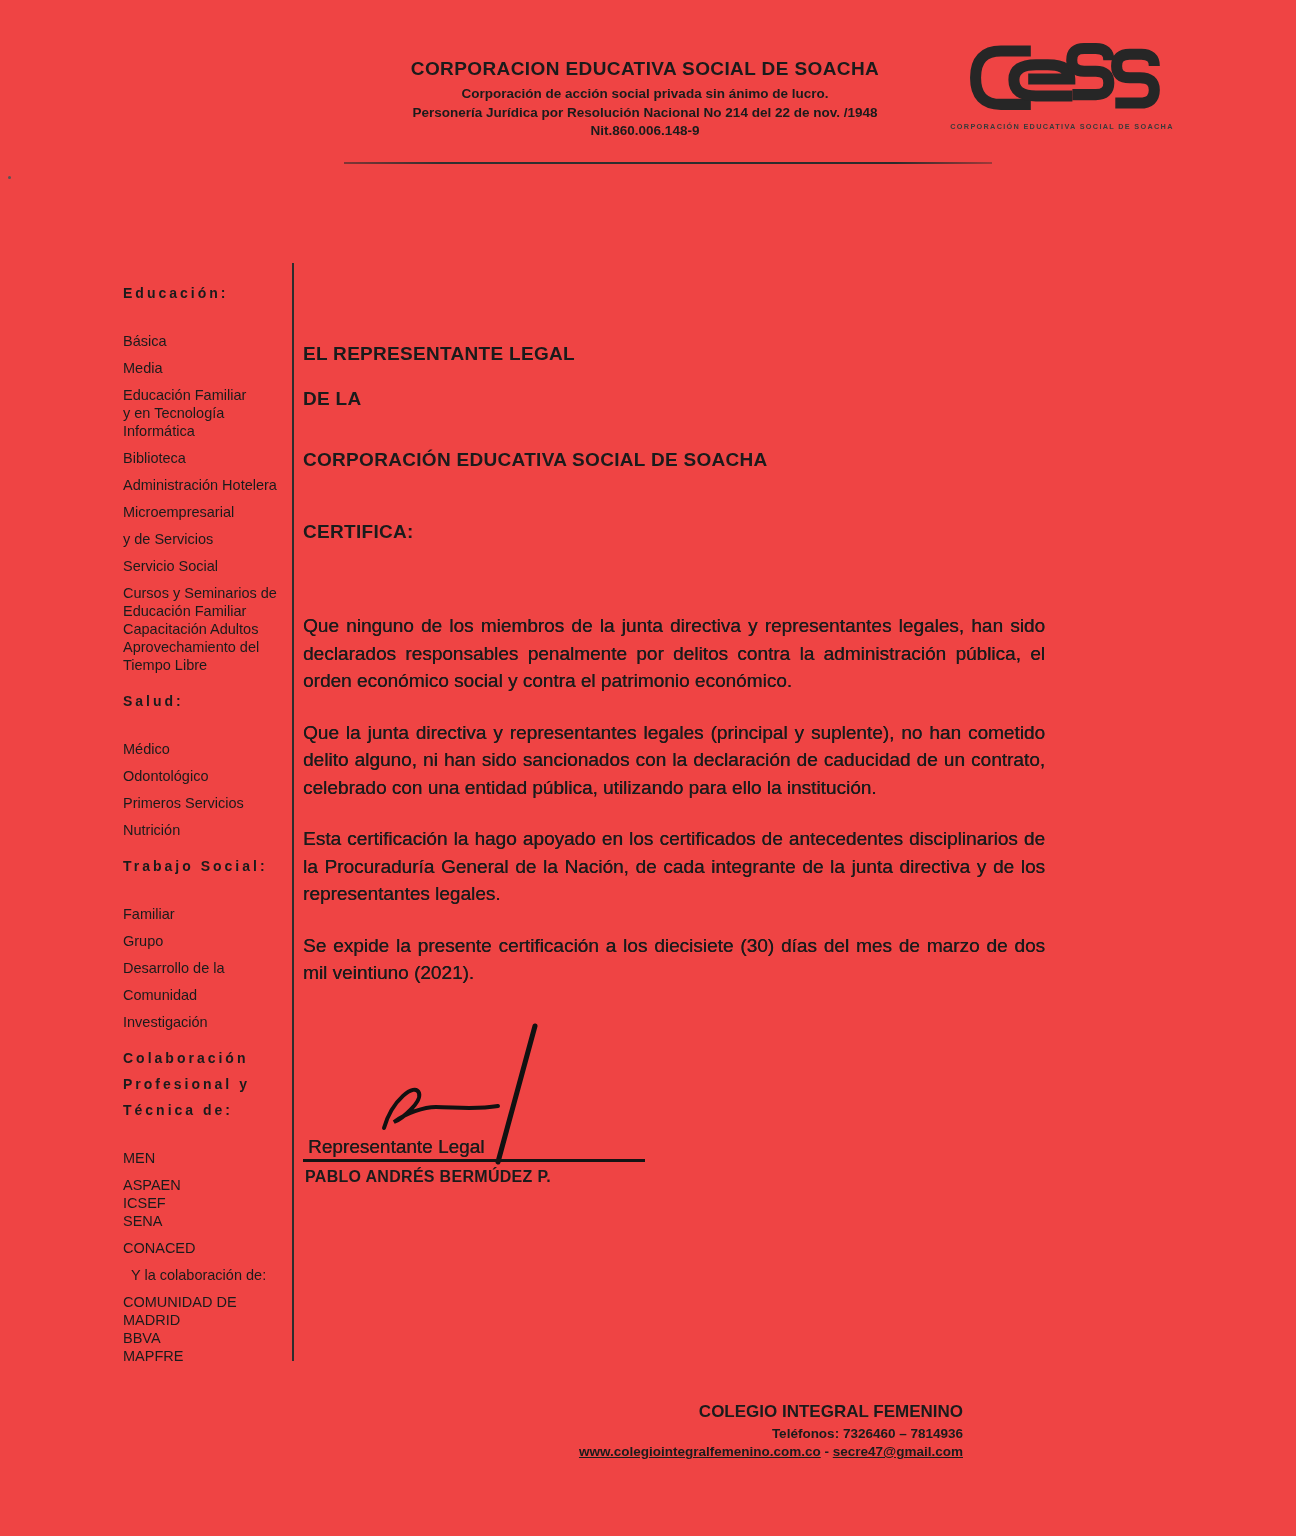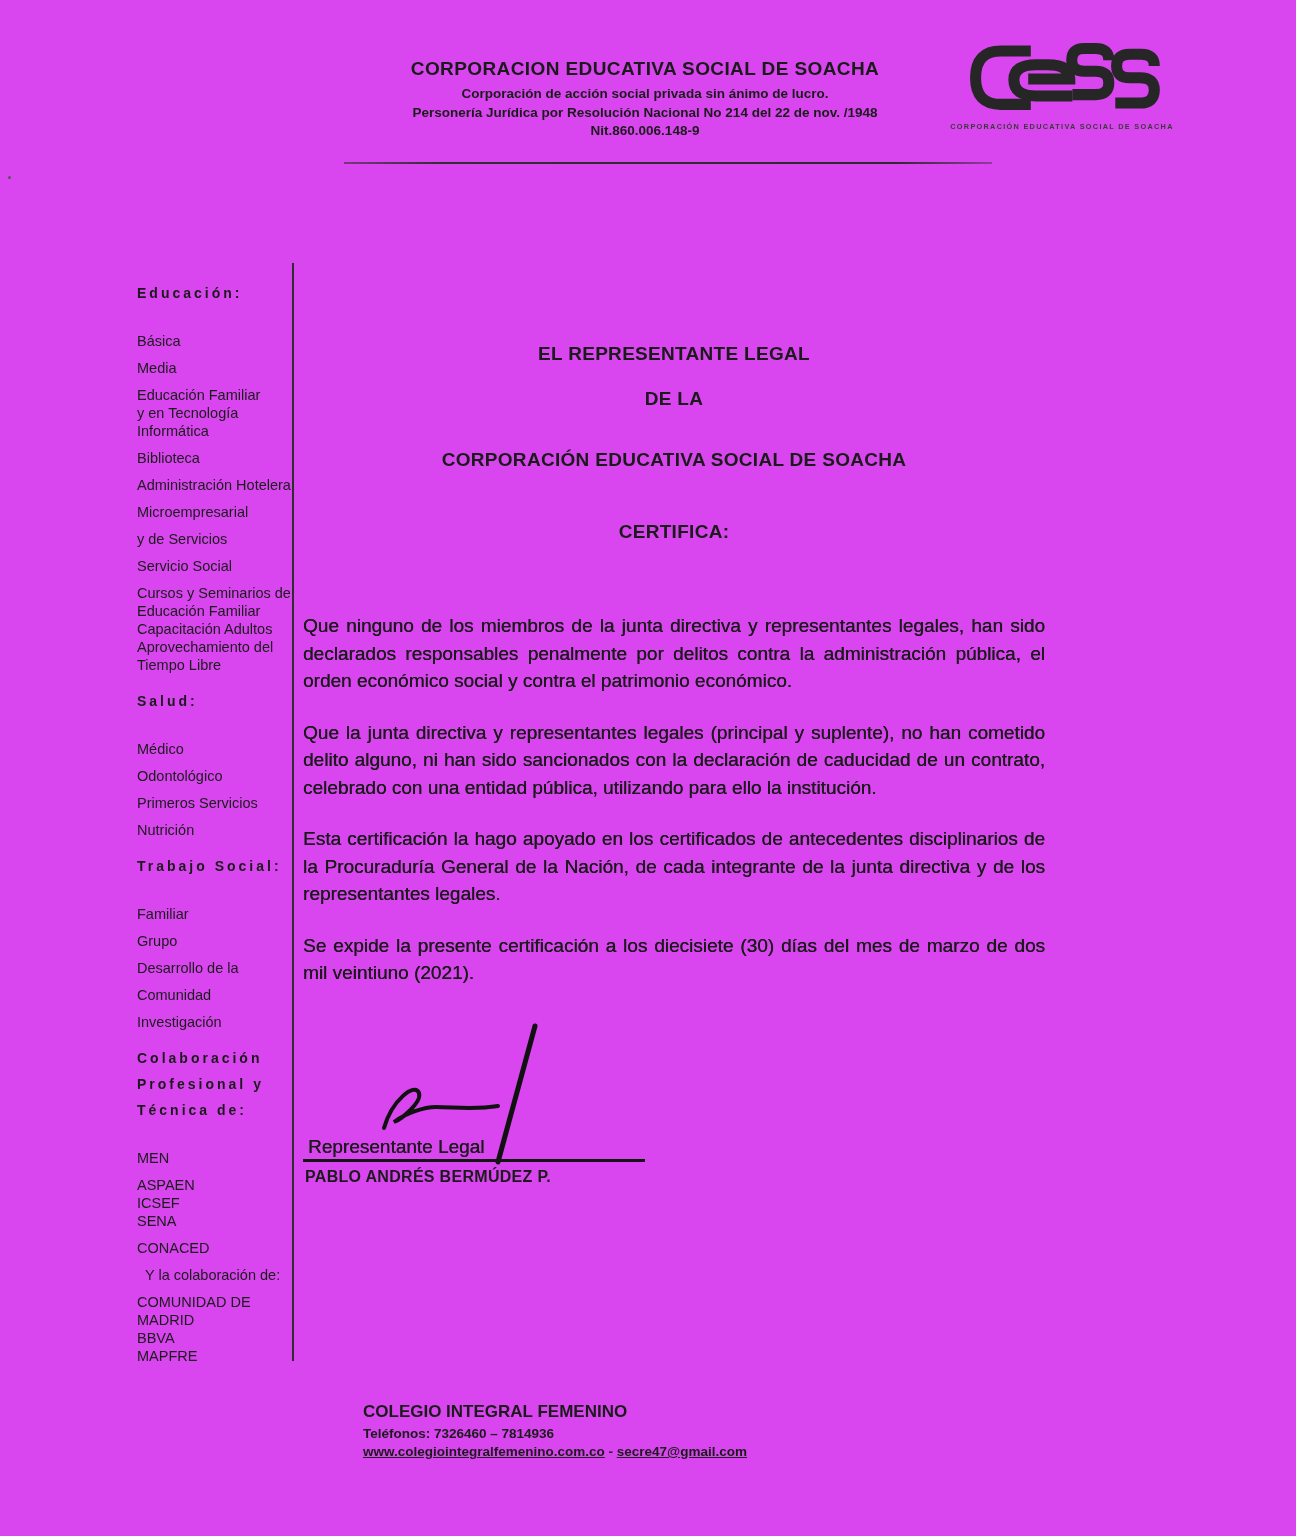--- a/index.html
+++ b/index.html
@@ -1,52 +1,52 @@
 <!DOCTYPE html>
 <html><head>
 <meta charset="utf-8">
 <style>
   html,body { margin:0; padding:0; background:#d9d9d9; }
   .page {
     position:relative; width:1296px; height:1536px; margin:0 auto;
-    background:#d946ef; overflow:hidden;
+    background:#ef4444; overflow:hidden;
     font-family:"Liberation Sans", sans-serif; color:#1b1b1b;
   }
   
   .header-text { position:absolute; left:330px; top:58px; width:630px; text-align:center; }
   .header-text .h-title { font-size:19px; font-weight:bold; letter-spacing:.4px; margin-bottom:5px; }
   .header-text .h-sub { font-size:13.5px; font-weight:bold; line-height:18.5px; }
   .logo { position:absolute; left:938px; top:40px; width:248px; }
   .logo svg { display:block; width:236px; height:78px; margin:0 auto; }
   .logo-caption { margin-top:4px; text-align:center; font-size:7.3px; font-weight:bold;
                   letter-spacing:1.3px; color:#3a3a3a; white-space:nowrap; }
   .header-rule { position:absolute; left:344px; top:162px; width:648px; height:2px;
                  background:linear-gradient(to right, rgba(40,40,40,.55), #303030 15%, #2b2b2b 85%, rgba(40,40,40,.4)); }
   
-  .sidebar { position:absolute; left:123px; top:280px; width:165px; font-size:14.5px;margin-left:14px; }
+  .sidebar { position:absolute; left:123px; top:280px; width:165px; font-size:14.5px; }
   .side-heading { font-weight:bold; font-size:14px; letter-spacing:3px; line-height:26px;
                   margin-bottom:26px; white-space:pre-line; }
   .side-item { line-height:18px; margin-bottom:9px; white-space:pre-line; }
   .side-section { margin-bottom:0; }
   .side-section + .side-section { margin-top:14px; }
   .side-item.indent { padding-left:8px; }
   .vrule { position:absolute; left:292px; top:263px; width:2px; height:1098px; background:#2d2d2d; }
   
-  .main-title { position:absolute; left:303px; width:742px; text-align:center;
+  .main-title { position:absolute; left:303px; width:742px; 
                 font-size:19px; font-weight:bold; letter-spacing:.3px; }
   .paragraphs { position:absolute; left:303px; top:612px; width:742px; }
   .paragraphs p { margin:0 0 24px 0; font-size:19px; line-height:27.5px; text-align:justify;
                   text-shadow:.3px 0 0 currentColor; }
   
   .sig-scribble { position:absolute; left:372px; top:1022px; width:200px; height:145px; }
   .sig-line { position:absolute; left:303px; top:1159px; width:342px; height:3px; background:#141414; }
   .sig-name { position:absolute; left:305px; top:1168px; font-size:16px; font-weight:bold; letter-spacing:.3px; }
   .sig-role { position:absolute; left:308px; top:1136px; font-size:19px; text-shadow:.3px 0 0 currentColor; }
   
-  .footer { position:absolute; left:363px; top:1402px; width:600px; text-align:left; }
+  .footer { position:absolute; left:363px; top:1402px; width:600px; text-align:right; }
   .footer .f-school { font-size:17px; font-weight:bold; margin-bottom:3px; }
   .footer .f-line { font-size:13.5px; font-weight:bold; line-height:18px; }
   .underline { text-decoration:underline; }
   .speck { position:absolute; left:8px; top:176px; width:3px; height:3px; background:#555; border-radius:50%; }
 </style>
 </head>
 <body>
 
 <div class="page">
 

